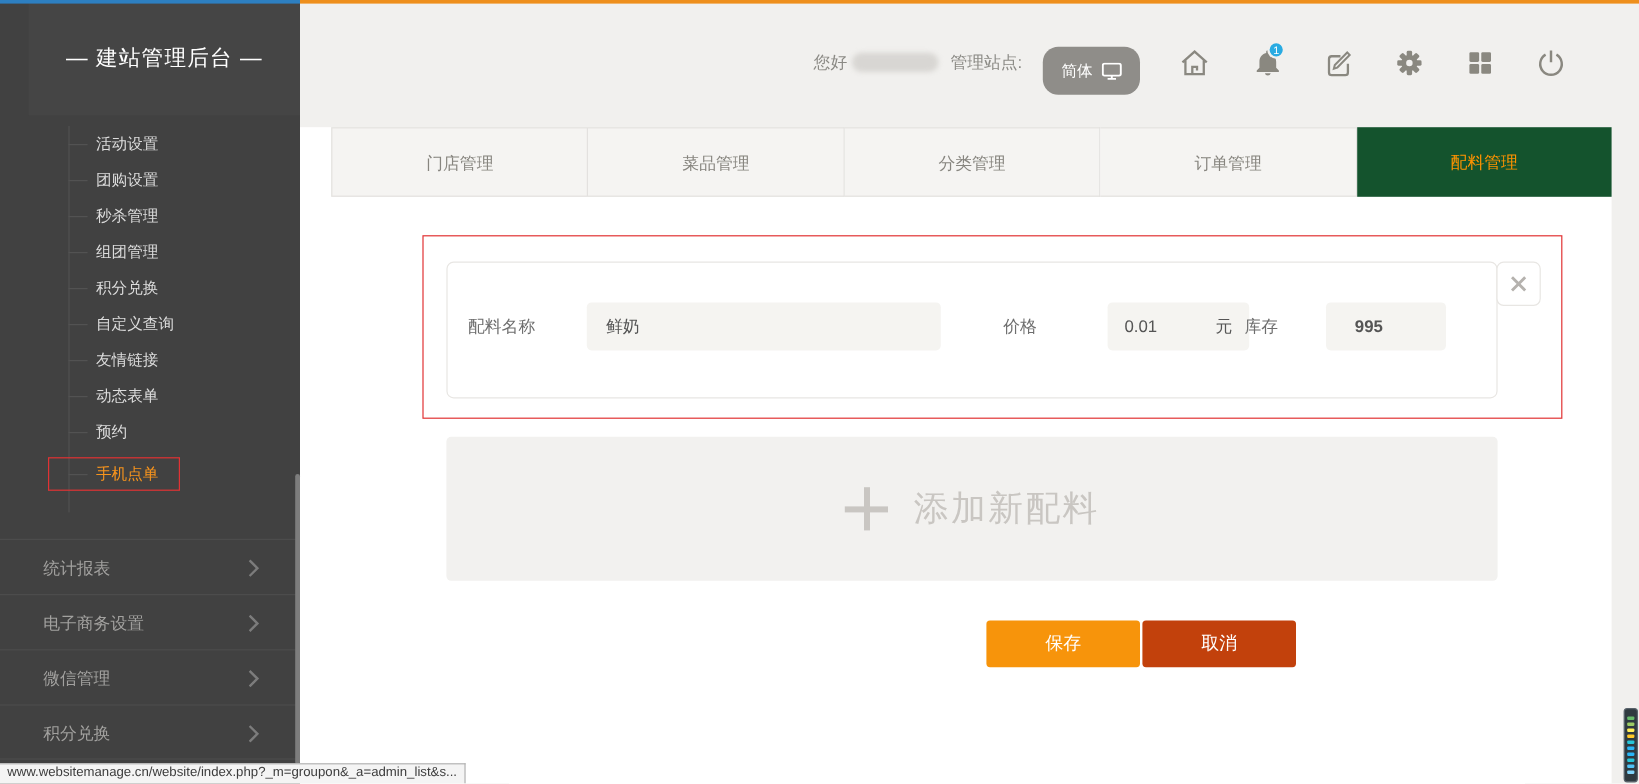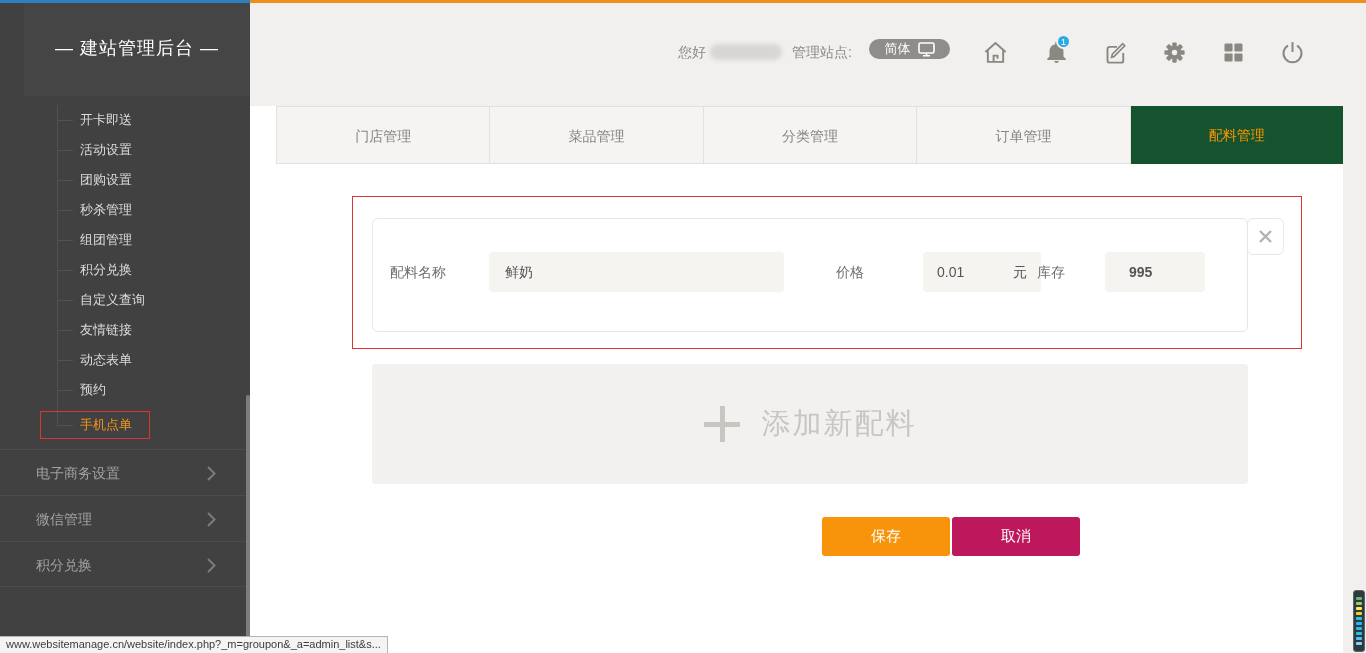--- a/index.html
+++ b/index.html
@@ -39,21 +39,21 @@
   .section-row:last-child { border-bottom:1px solid #4c4c4c; }
   .section-row svg { position:absolute; right:34px; top:16px; }
   .side-scrollbar { position:absolute; right:0; top:395px; width:4px; height:242px; background:#7d7d7d; border-radius:2px; }
 
   
   .topbar { position:absolute; left:250px; top:0; width:1116px; height:106px; }
   .greeting { position:absolute; left:428px; top:44px; font-size:14px; color:#8b8a85; }
   .blur-name { position:absolute; left:460px; top:44px; width:72px; height:16px; border-radius:8px; background:#d8d6d3; filter:blur(2px); }
   .site-label { position:absolute; left:542px; top:44px; font-size:14px; color:#8b8a85; }
   .lang-pill {
-    position:absolute; left:619px; top:39px; width:81px; height:20px; border-radius:13px;
+    position:absolute; left:619px; top:39px; width:81px; height:40px; border-radius:13px;
     background:#8f8d89; color:#ffffff; font-size:13px;
     display:flex; align-items:center; justify-content:center; gap:7px; cursor:pointer;
   }
   .hicon { position:absolute; top:39px; width:27px; height:27px; cursor:pointer; }
   .hicon svg { width:100%; height:100%; }
   .icon-home  { left:732px; }
   .icon-bell  { left:793px; }
   .icon-pen   { left:853px; }
   .icon-gear  { left:911px; }
   .icon-grid  { left:970px; }
@@ -97,21 +97,21 @@
     position:absolute; left:122px; top:258px; width:876px; height:120px; background:#f2f1ef; border-radius:4px;
     display:flex; align-items:center; justify-content:center; cursor:pointer;text-align:right;
   }
   .plus { position:relative; width:36px; height:36px; margin-right:22px; }
   .plus::before { content:""; position:absolute; left:0; top:16px; width:36px; height:5px; background:#c9c6c2; }
   .plus::after  { content:""; position:absolute; left:16px; top:0; width:5px; height:36px; background:#c9c6c2; }
   .add-label { font-size:29px; color:#c9c6c2; letter-spacing:2px; }
 
   .btn { position:absolute; top:411px; width:128px; height:39px; border:none; border-radius:3px; color:#fff; font-size:15px; cursor:pointer; font-family:inherit; }
   .btn-save   { left:572px; background:#f7940b; }
-  .btn-cancel { left:702px; background:#be185d; }
+  .btn-cancel { left:702px; background:#c2410c; }
 
   
   .status-tooltip {
     position:absolute; left:0; top:636px; height:17px; max-width:460px;
     background:#f4f4f4; border:1px solid #b4b4b4; border-left:none; border-bottom:none;
     font-size:11px; color:#3c3c3c; line-height:15px; padding:0 6px; white-space:nowrap; z-index:40;
   }
   .mini-widget {
     position:absolute; left:1353px; top:590px; width:12px; height:62px; z-index:40;
     background:#2f3a40; border:1px solid #5a646c; border-radius:3px;
@@ -126,24 +126,20 @@
 <div class="topline-orange"></div>
 
 <aside class="sidebar">
   <div class="sidebar-title">— 建站管理后台 —</div>
 
   <div class="menu">
     <div class="menu-tree-line"></div>
 
     <div class="menu-item">
         <span class="tick"></span>
-        <span class="mi-label">开卡即送</span>
-      </div>
-    <div class="menu-item">
-        <span class="tick"></span>
         <span class="mi-label">活动设置</span>
       </div>
     <div class="menu-item">
         <span class="tick"></span>
         <span class="mi-label">团购设置</span>
       </div>
     <div class="menu-item">
         <span class="tick"></span>
         <span class="mi-label">秒杀管理</span>
       </div>
@@ -172,20 +168,26 @@
         <span class="mi-label">预约</span>
       </div>
     <div class="menu-item active">
         <span class="tick"></span>
         <span class="active-box"></span>
         <span class="mi-label">手机点单</span>
       </div>
   </div>
 
   <div class="sections">
+    <div class="section-row">
+      <span>统计报表</span>
+      <svg width="9" height="15" viewBox="0 0 9 15">
+          <path d="M1 1 L7.5 7.5 L1 14" stroke="#7c7c7c" stroke-width="2" fill="none"></path>
+        </svg>
+    </div>
     <div class="section-row">
       <span>电子商务设置</span>
       <svg width="9" height="15" viewBox="0 0 9 15">
           <path d="M1 1 L7.5 7.5 L1 14" stroke="#7c7c7c" stroke-width="2" fill="none"></path>
         </svg>
     </div>
     <div class="section-row">
       <span>微信管理</span>
       <svg width="9" height="15" viewBox="0 0 9 15">
           <path d="M1 1 L7.5 7.5 L1 14" stroke="#7c7c7c" stroke-width="2" fill="none"></path>

